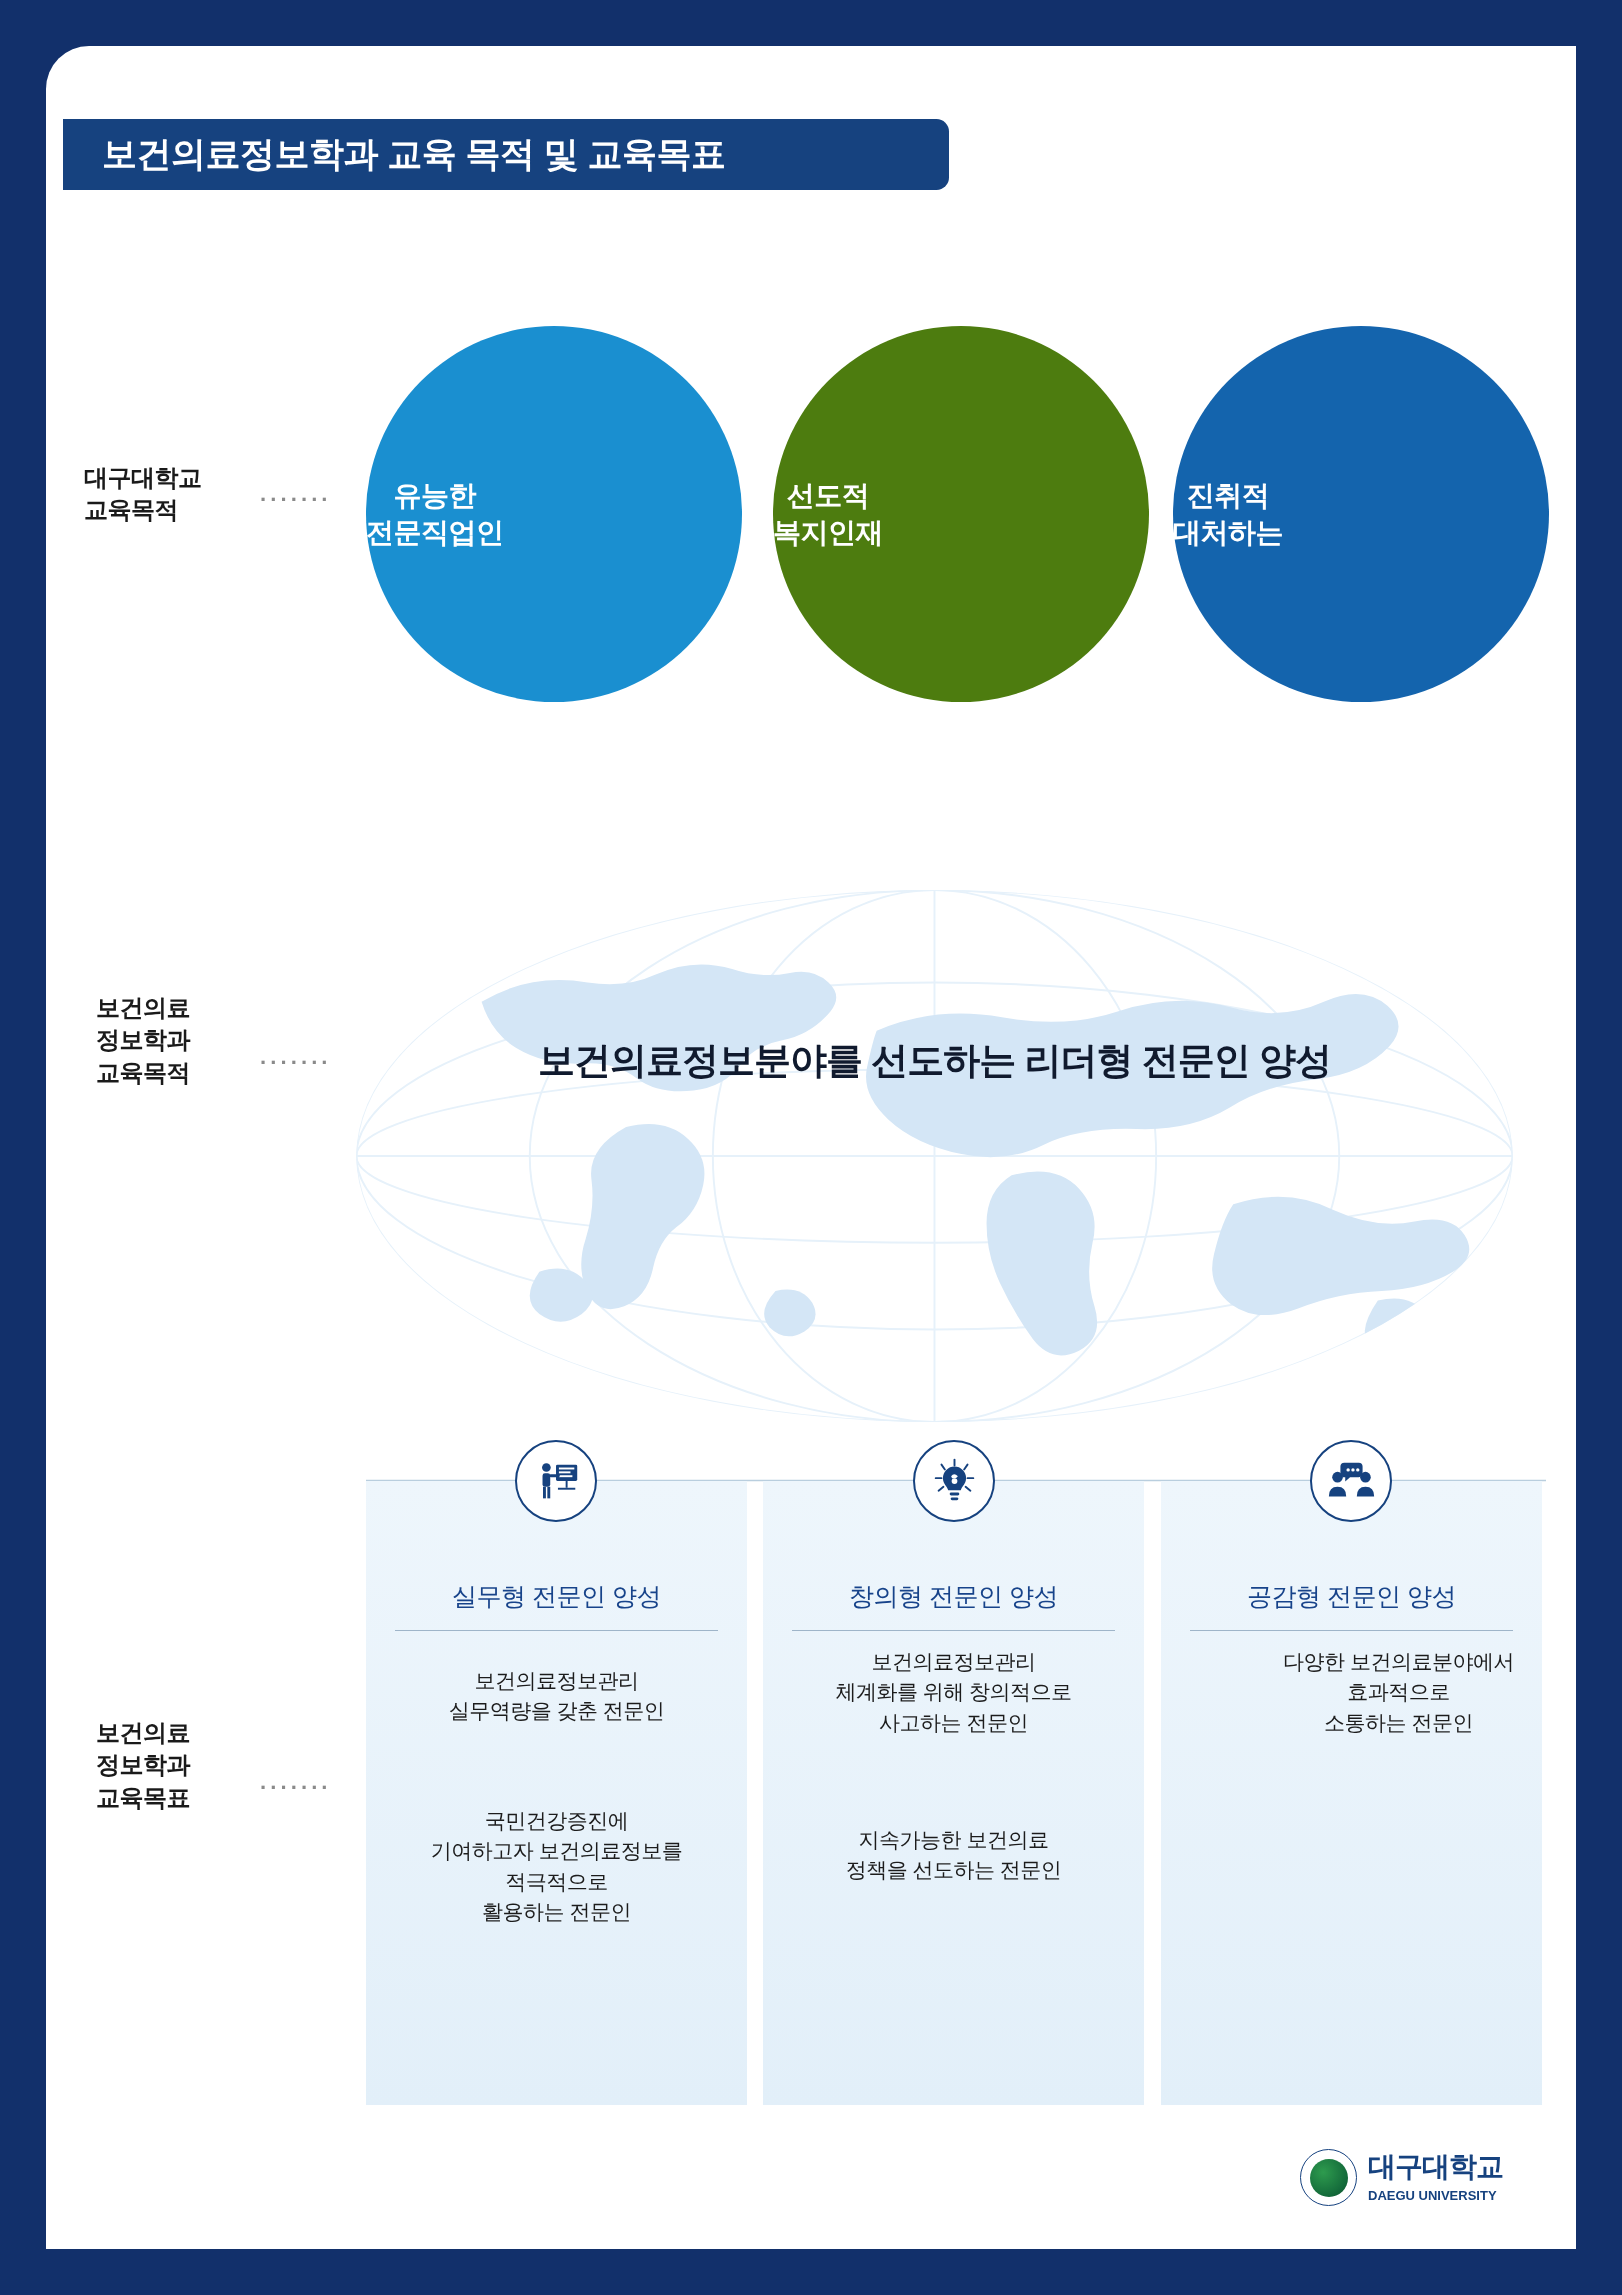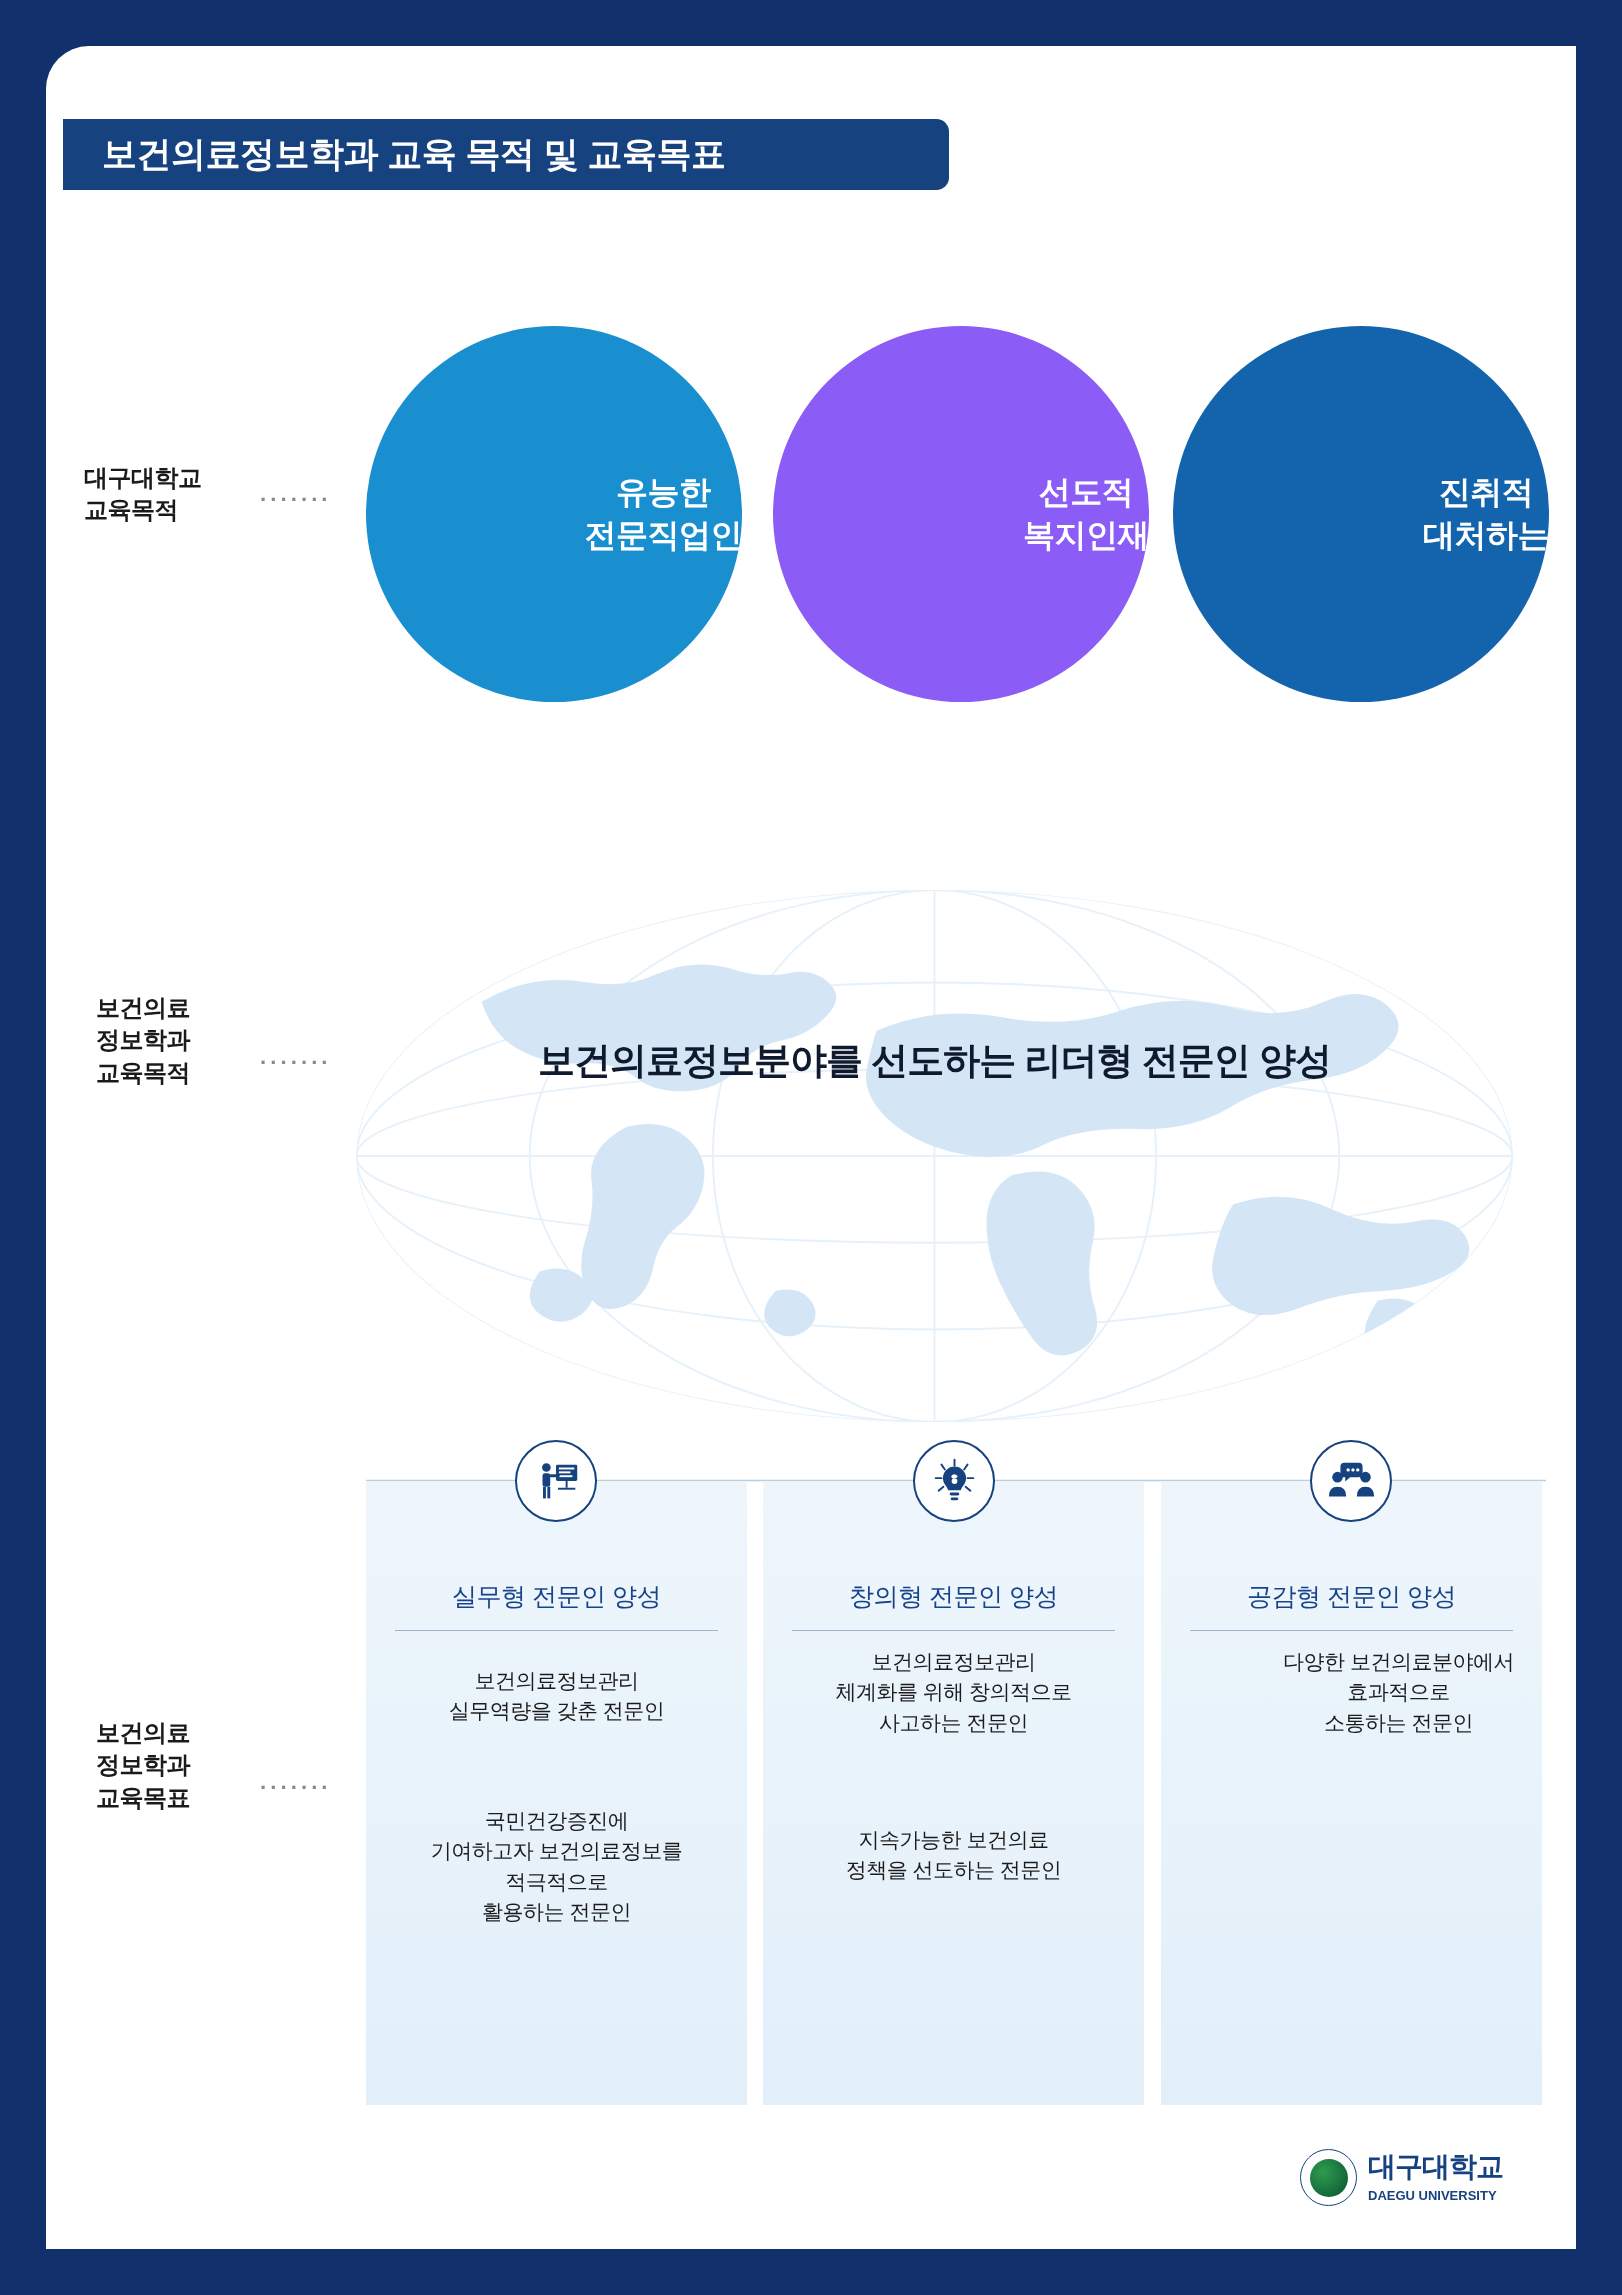--- a/index.html
+++ b/index.html
@@ -74,30 +74,30 @@
     width: 1166px;
     height: 381px;
   }
   .circle {
     position: absolute;
     width: 376px;
     height: 376px;
     border-radius: 50%;
     display: flex;
     align-items: center;
-    justify-content: flex-end;
+    justify-content: flex-start;
     text-align: center;
     color: #ffffff;
-    font-size: 32px;
+    font-size: 28px;
     font-weight: bold;
     line-height: 1.35;
     letter-spacing: -0.5px;
   }
   .circle.c1 { left: 0px;    top: 2.4px; background: #1a8fd0; }
-  .circle.c2 { left: 407px;  top: 2.4px; background: #8b5cf6; }
+  .circle.c2 { left: 407px;  top: 2.4px; background: #4d7c0f; }
   .circle.c3 { left: 807px; top: 2.4px; background: #1464ad; }
 
   
   .globe-wrap {
     position: absolute;
     left: 337px;
     top: 886px;
     width: 1195px;
     height: 540px;
   }

